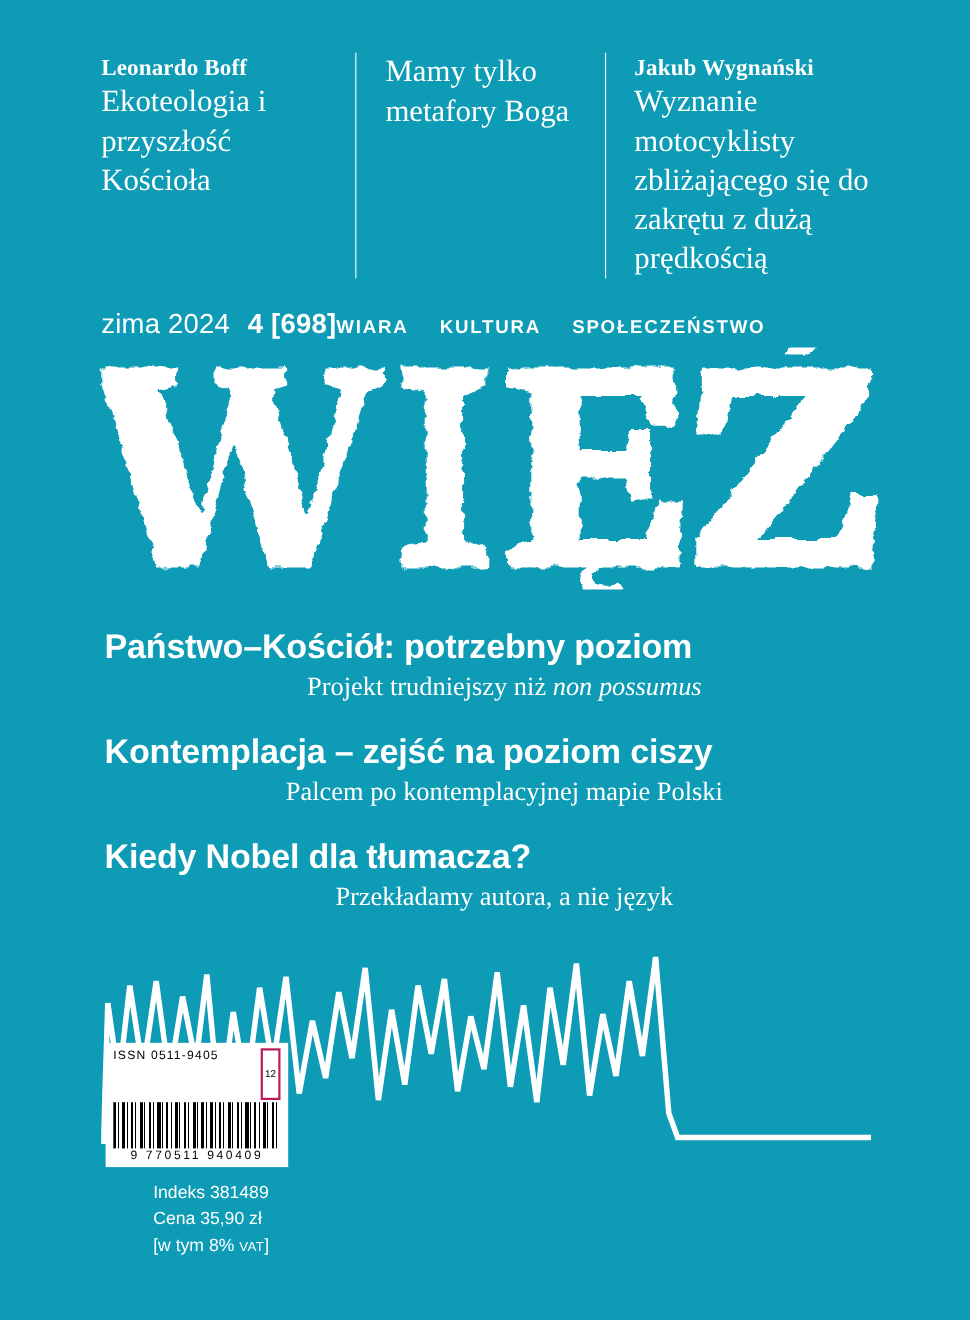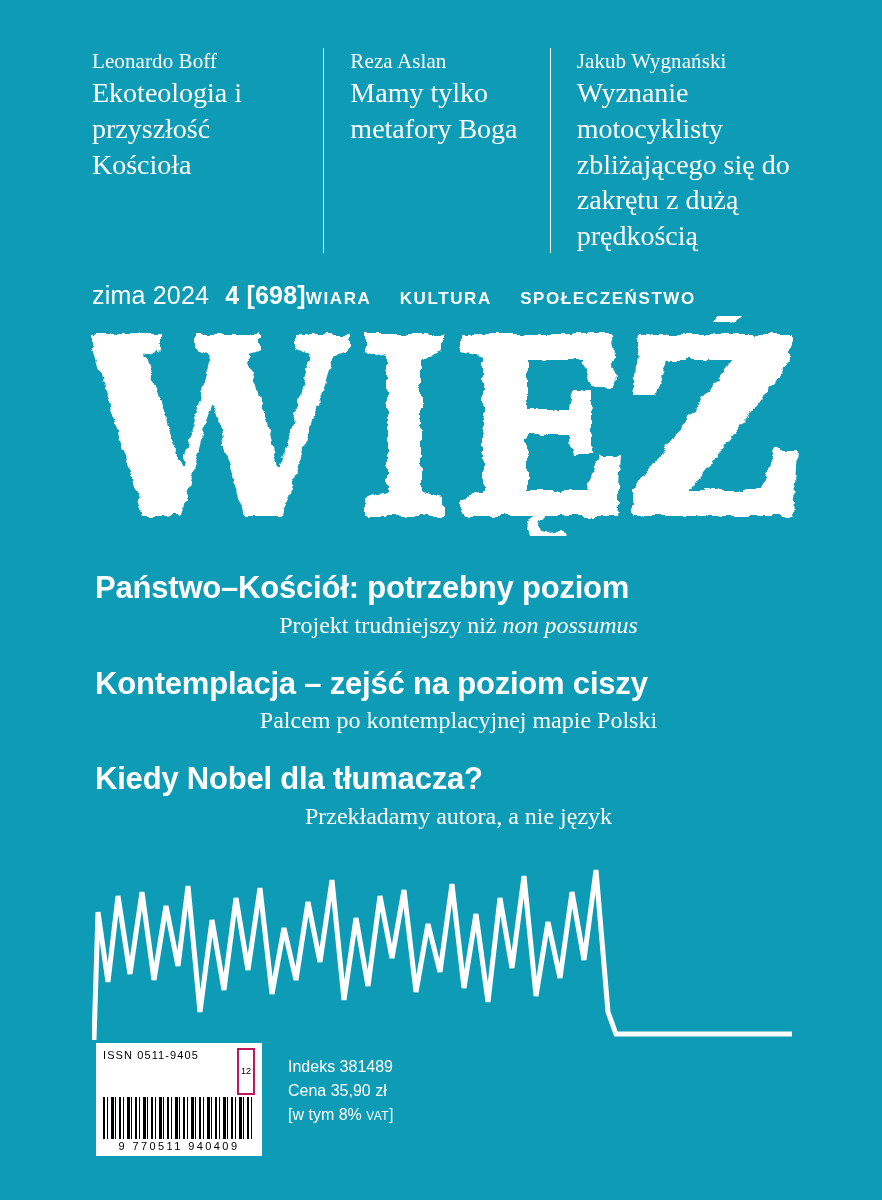--- a/index.html
+++ b/index.html
@@ -31,21 +31,21 @@
   .teaser {
     box-sizing: border-box;
     padding-right: 18px;
   }
   .teaser.col1 { width: 238px; }
   .teaser.col2 { width: 232px; padding-left: 26px; border-left: 1.5px solid #ffffff; }
   .teaser.col3 { width: 300px; padding-left: 26px; border-left: 1.5px solid #ffffff; }
 
   .teaser-author {
     font-family: "Liberation Serif", serif;
-    font-weight: normal;
+    font-weight: bold;
     font-size: 21px;
     line-height: 1.26;
     margin: 0 0 1px 0;
     letter-spacing: .1px;
   }
   .teaser-title {
     font-family: "Liberation Serif", serif;
     font-size: 28px;
     line-height: 1.27;
     margin: 0;
@@ -117,23 +117,24 @@
     top: 862px;
     width: 700px;
     height: 190px;
   }
   .wave svg { display: block; width: 100%; height: 100%; }
 
   
   .footer {
     position: absolute;
     left: 96px;
-    bottom: 44px;
-    display: flex;
-    align-items: flex-start;
+    bottom: 55px;
+    display: flex;
+    align-items: center;
+    flex-direction: column;
   }
   .barcode-box {
     width: 166px;
     background: #ffffff;
     padding: 6px 7px 4px 7px;
     box-sizing: border-box;
     color: #000000;
     font-family: "Liberation Sans", sans-serif;
   }
   .barcode-top {
@@ -185,21 +186,20 @@
 <body>
 
 <div class="cover">
 
   <div class="teasers">
     <div class="teaser col1">
       <p class="teaser-author">Leonardo Boff</p>
       <p class="teaser-title">Ekoteologia i przyszłość Kościoła</p>
     </div>
     <div class="teaser col2">
-      <p class="teaser-author">Reza Aslan</p>
       <p class="teaser-title">Mamy tylko metafory Boga</p>
     </div>
     <div class="teaser col3">
       <p class="teaser-author">Jakub Wygnański</p>
       <p class="teaser-title">Wyznanie motocyklisty zbliżającego się do zakrętu z dużą prędkością</p>
     </div>
   </div>
 
   <div class="issue-row">
     <div class="issue-date">zima 2024</div>

